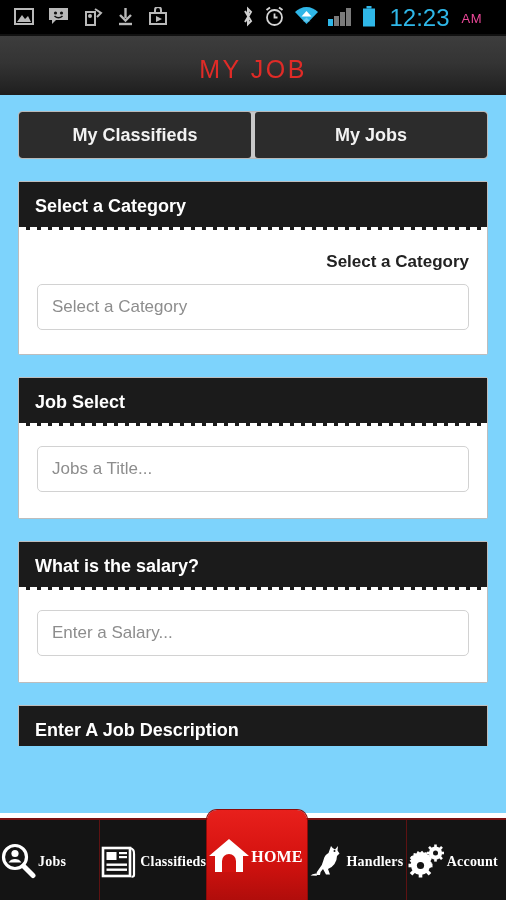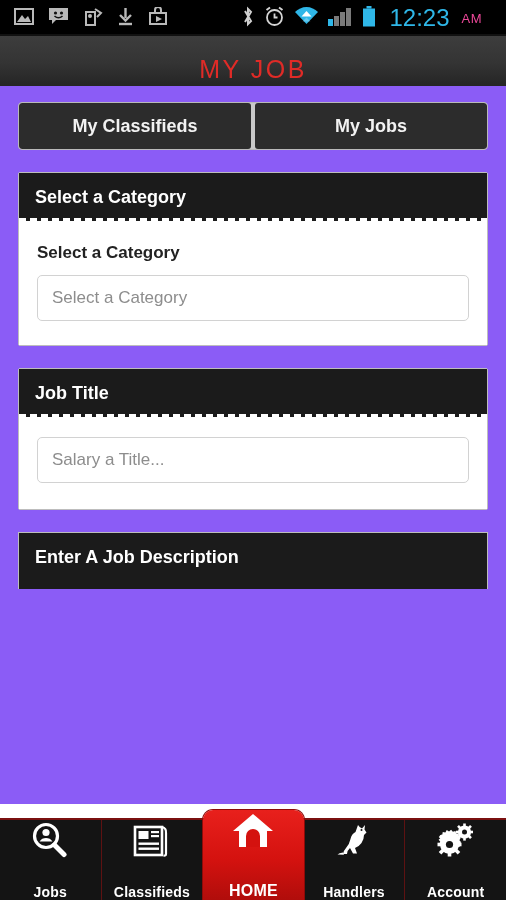--- a/index.html
+++ b/index.html
@@ -35,22 +35,22 @@
     display:flex; align-items:center; justify-content:center;
     border-bottom:1px solid #000;
   }
   .title-text{
     color:#e02b27; font-size:25px; letter-spacing:2.5px;
     font-family:"Liberation Sans", sans-serif;
   }
 
   
   .content{
-    position:absolute; top:86px; left:0; width:506px; height:718px;
-    background:#8b5cf6; overflow:hidden;
+    position:absolute; top:95px; left:0; width:506px; height:718px;
+    background:#7dd3fc; overflow:hidden;text-align:right;
   }
 
   
   .tabrow{
     margin:16px 18px 0 18px; height:48px;
     display:flex; border:1px solid #b9b9b9; border-radius:4px;
     overflow:hidden; background:#c9c9c9;
   }
   .tab{
     flex:1; background:#2c2c2c; color:#f2f2f2;
@@ -84,32 +84,33 @@
   .textfield{
     width:100%; height:46px; border:1px solid #d2d2d2;
     border-radius:5px; background:#fff;
     display:flex; align-items:center; padding:0 14px;
     color:#8d8d8d; font-size:17px;
   }
   .card-body.tight{ padding:20px 18px 26px 18px; }
 
   
   .card-cut{ margin:22px 18px 0 18px; border:1px solid #bdbdbd; border-bottom:none;}
-  .card-cut .card-head{ height:56px; align-items:flex-start; padding-top:14px;}
+  .card-cut .card-head{ height:40px; align-items:flex-start; padding-top:14px;}
 
   
   .bottomnav{
     position:absolute; left:0; bottom:0; width:506px; height:82px;
     background:#0d0d0d; display:flex; border-top:2px solid #7a1010;
   }
   .navitem{
     flex:1; position:relative;
-    display:flex; flex-direction:column; align-items:center; justify-content:space-between;
+    display:flex; flex-direction:row; align-items:center; justify-content:flex-start;
     background:#141414; color:#fff;
     border-right:1px solid #5e1212;
+    font-family:Liberation Serif, serif;
   }
   .navitem:last-child{ border-right:none; }
   .navitem.active{
     background:linear-gradient(to bottom,#e8201c 0%,#d4120f 55%,#b00d0b 100%);
     border-radius:10px 10px 0 0;
     margin-top:-10px;
     z-index:3;
     border-right:none;
     box-shadow:0 0 0 1px #8d0b09;
   }
@@ -222,28 +223,37 @@
         <span class="card-dash"></span>
       </div>
       <div class="card-body">
         <div class="field-label">Select a Category</div>
         <div class="textfield">Select a Category</div>
       </div>
     </div>
 
     <div class="card">
       <div class="card-head">
-        <span class="card-head-text">Job Title</span>
+        <span class="card-head-text">Job Select</span>
         <span class="card-dash"></span>
       </div>
       <div class="card-body tight">
-        <div class="textfield">Salary a Title...</div>
-      </div>
-    </div>
-
+        <div class="textfield">Jobs a Title...</div>
+      </div>
+    </div>
+
+    <div class="card">
+      <div class="card-head">
+        <span class="card-head-text">What is the salary?</span>
+        <span class="card-dash"></span>
+      </div>
+      <div class="card-body tight">
+        <div class="textfield">Enter a Salary...</div>
+      </div>
+    </div>
 
     <div class="card-cut">
       <div class="card-head">
         <span class="card-head-text">Enter A Job Description</span>
       </div>
     </div>
 
   </div>
 
   <div class="bottomnav">

